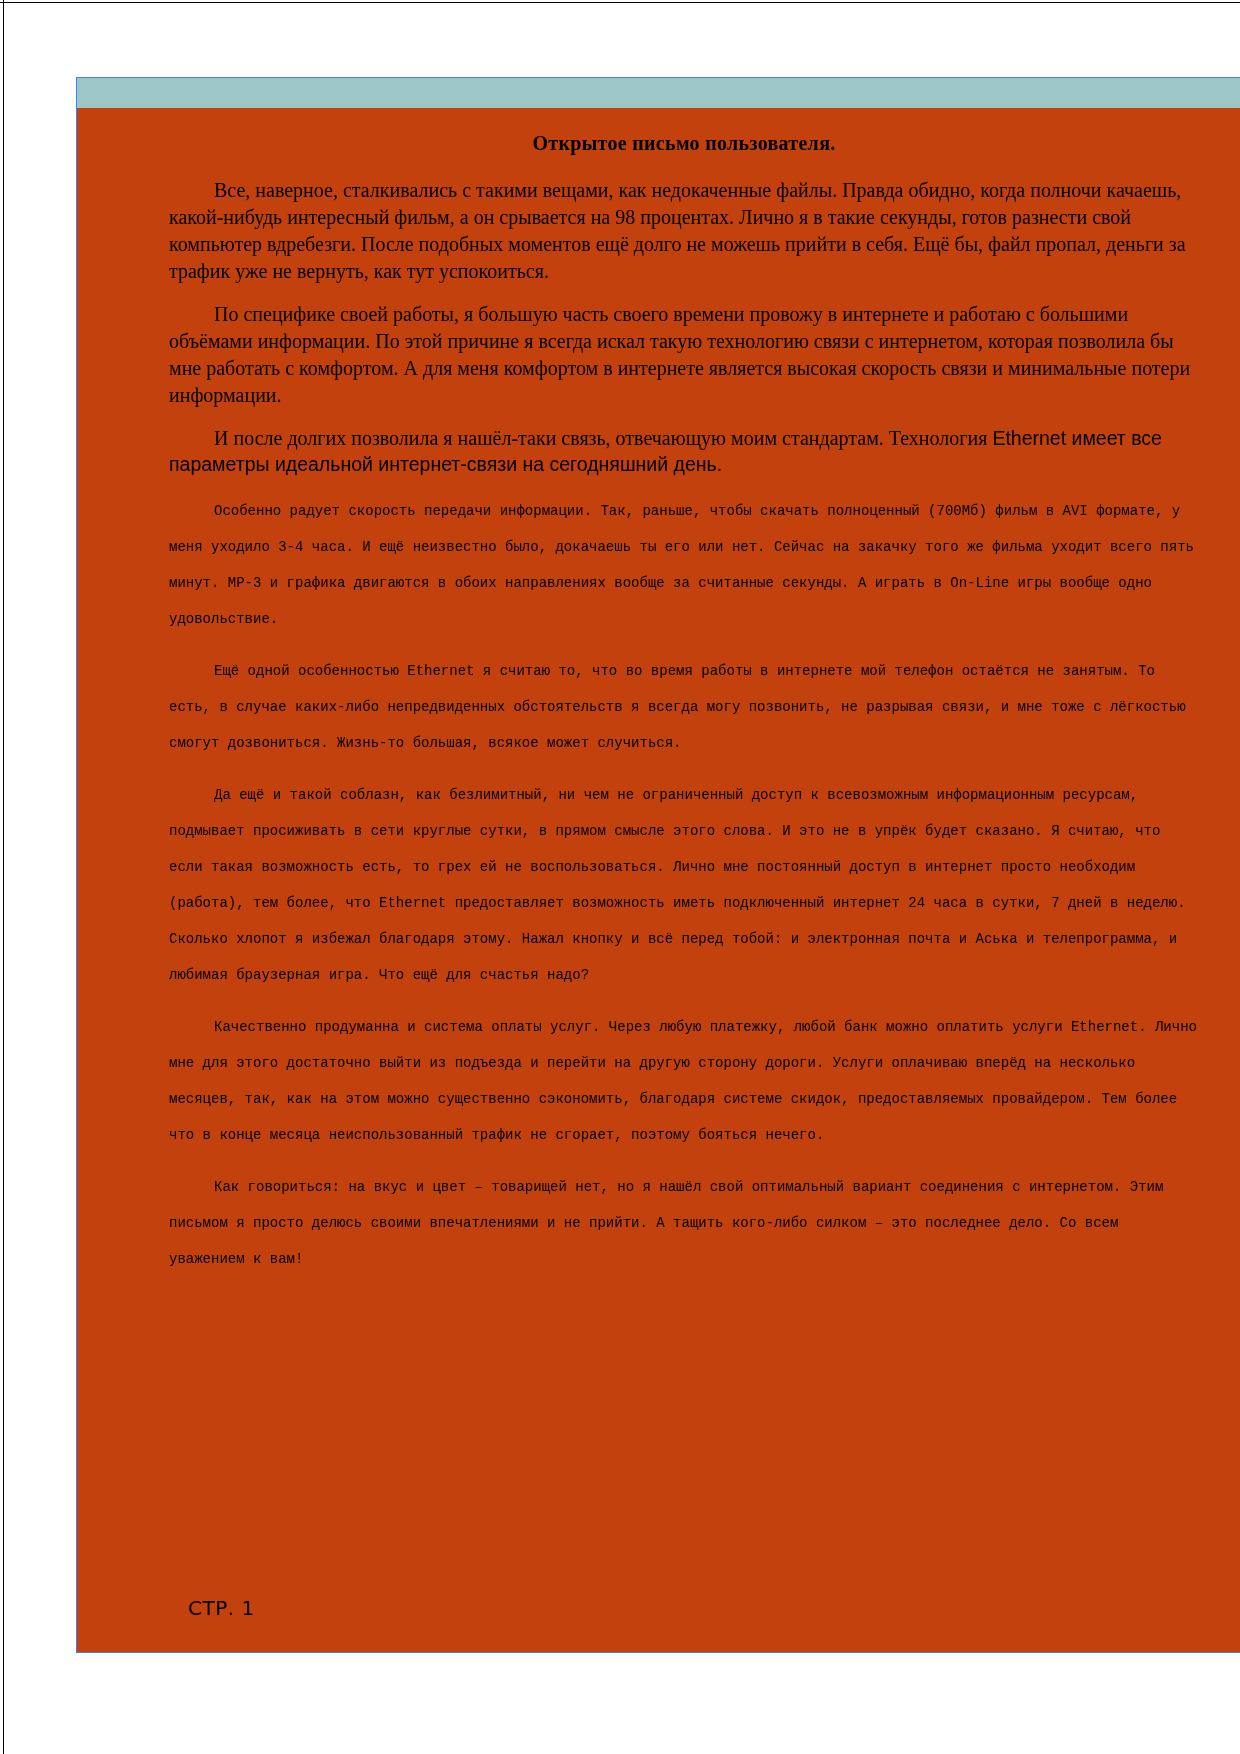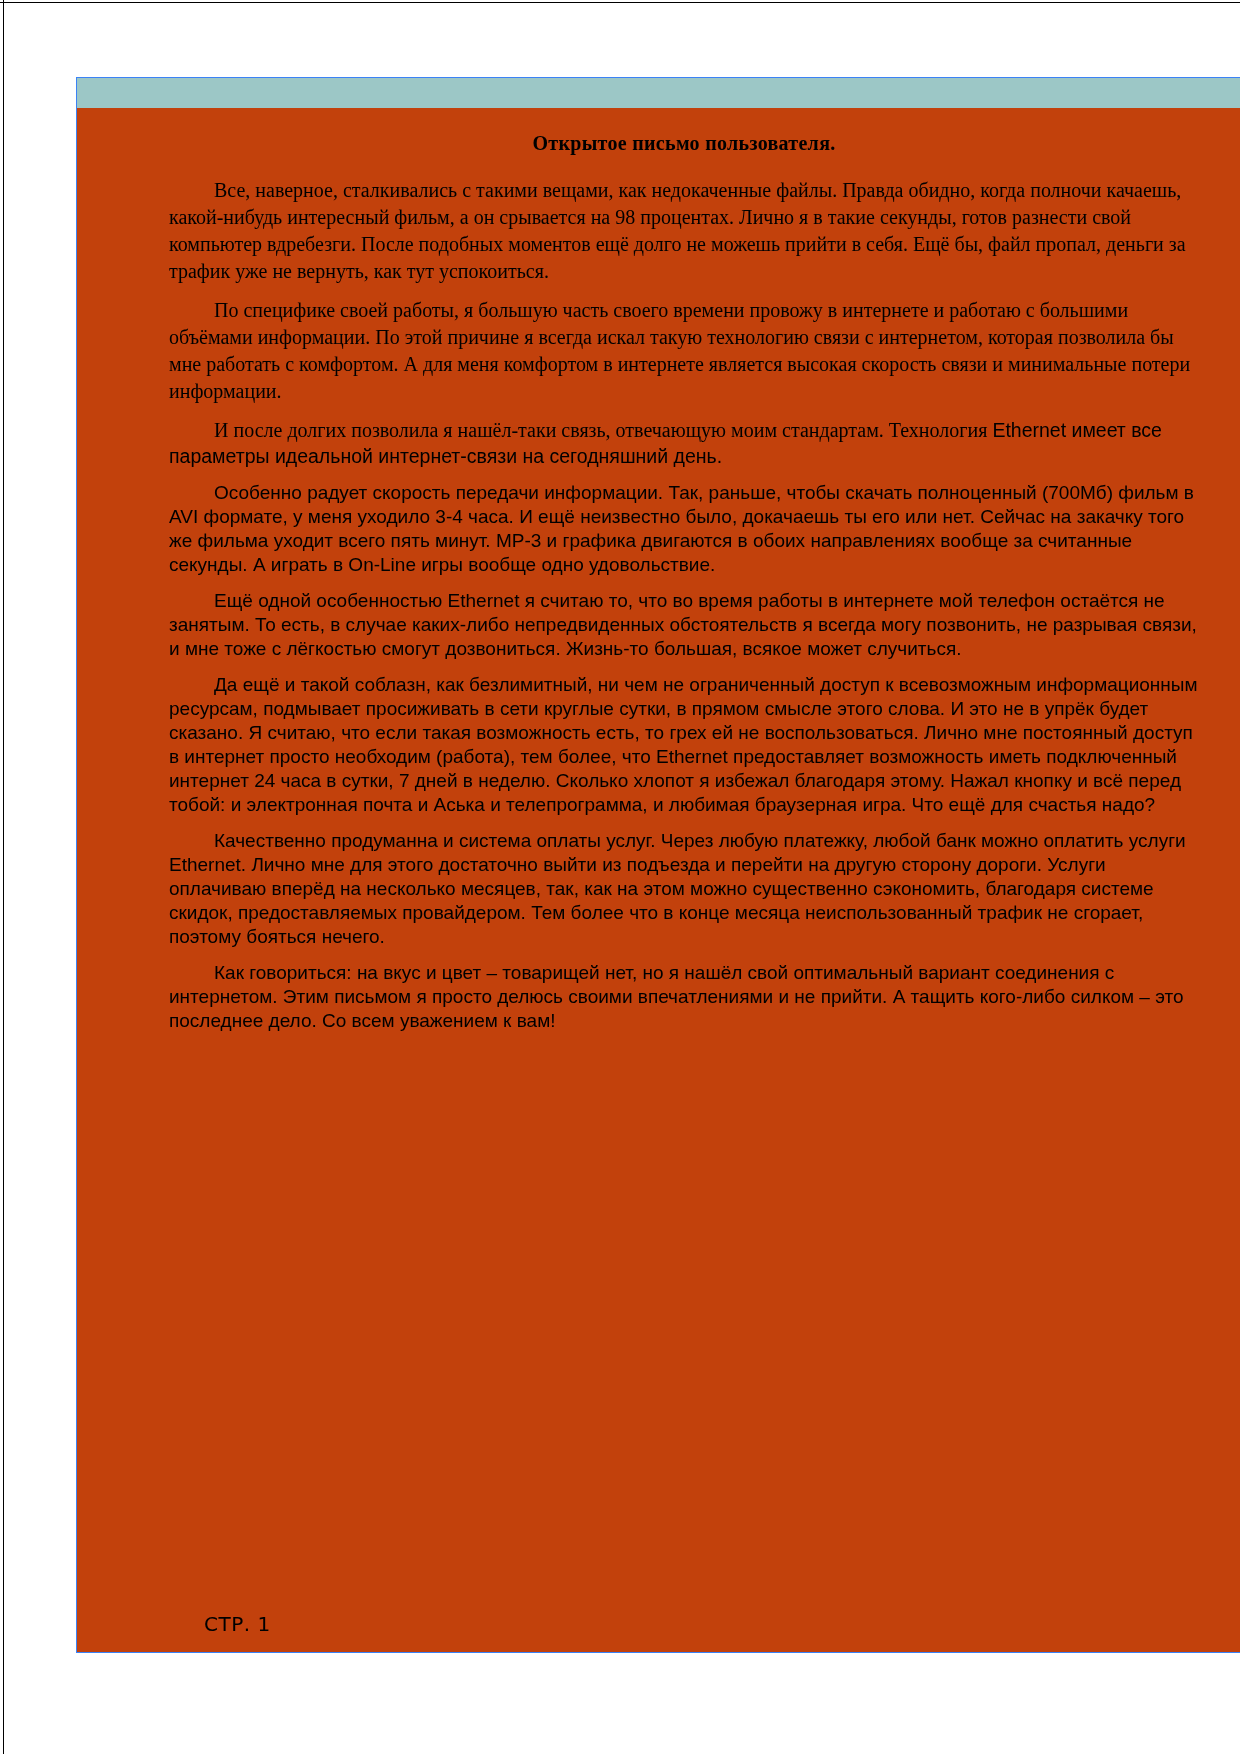--- a/index.html
+++ b/index.html
@@ -41,50 +41,49 @@
   }
   .title {
     font-family: "Liberation Serif", serif;
     font-weight: bold;
     font-size: 20px;
     line-height: 1.1;
     text-align: center;
     margin: 24px 0 23px 0;
     letter-spacing: 0.3px;
   }
-  p { margin: 4px 0 12px 0; text-indent: 45px; }
+  p { margin: 16px 0 12px 0; text-indent: 45px; }
   p.serif {
     font-family: "Liberation Serif", serif;
     font-size: 20px;
     line-height: 27px;
   }
   p.sans {
-    font-family: Liberation Sans, sans-serif;
-    font-size: 19px;
-    line-height: 24px;
+    font-family: Liberation Mono, monospace;
+    font-size: 14px;
+    line-height: 36px;
   }
   p.mixed {
     font-size: 20px;
     line-height: 26px;
   }
   .serif-run {
     font-family: "Liberation Serif", serif;
     font-size: 20px;
   }
   .sans-run {
     font-family: "Liberation Sans", sans-serif;
     font-size: 19.5px;
   }
   .footer {
     position: absolute;
-    left: 111px; bottom: 16px;
+    left: 111px; bottom: 32px;
     font-family: "DejaVu Sans", sans-serif;
     font-size: 20px;
     letter-spacing: 0.5px;
-    margin-left: 16px;
   }
 </style>
 </head>
 <body>
 
 <div class="edge-top"></div>
 <div class="edge-left"></div>
 
 <div class="sheet">
   <div class="band"></div>

